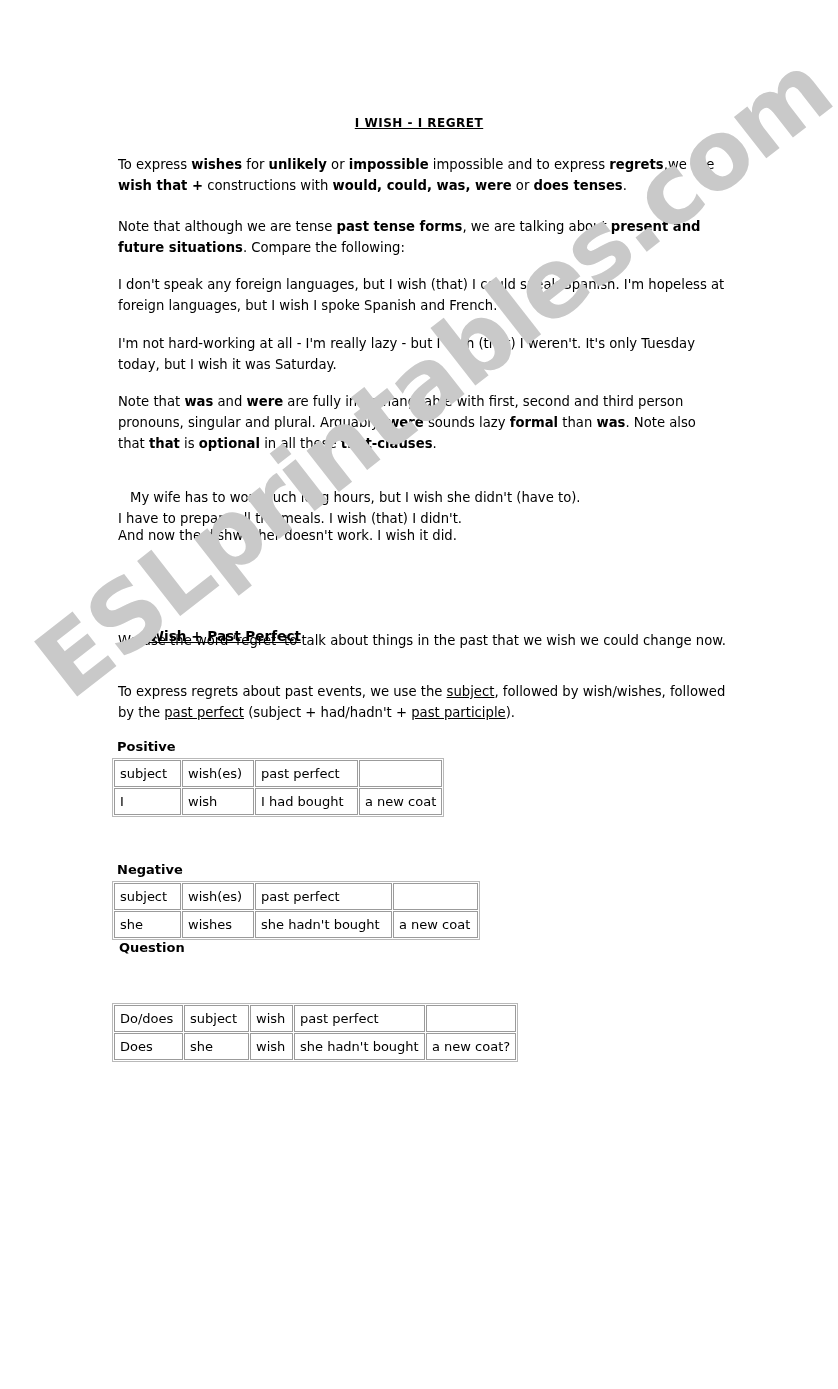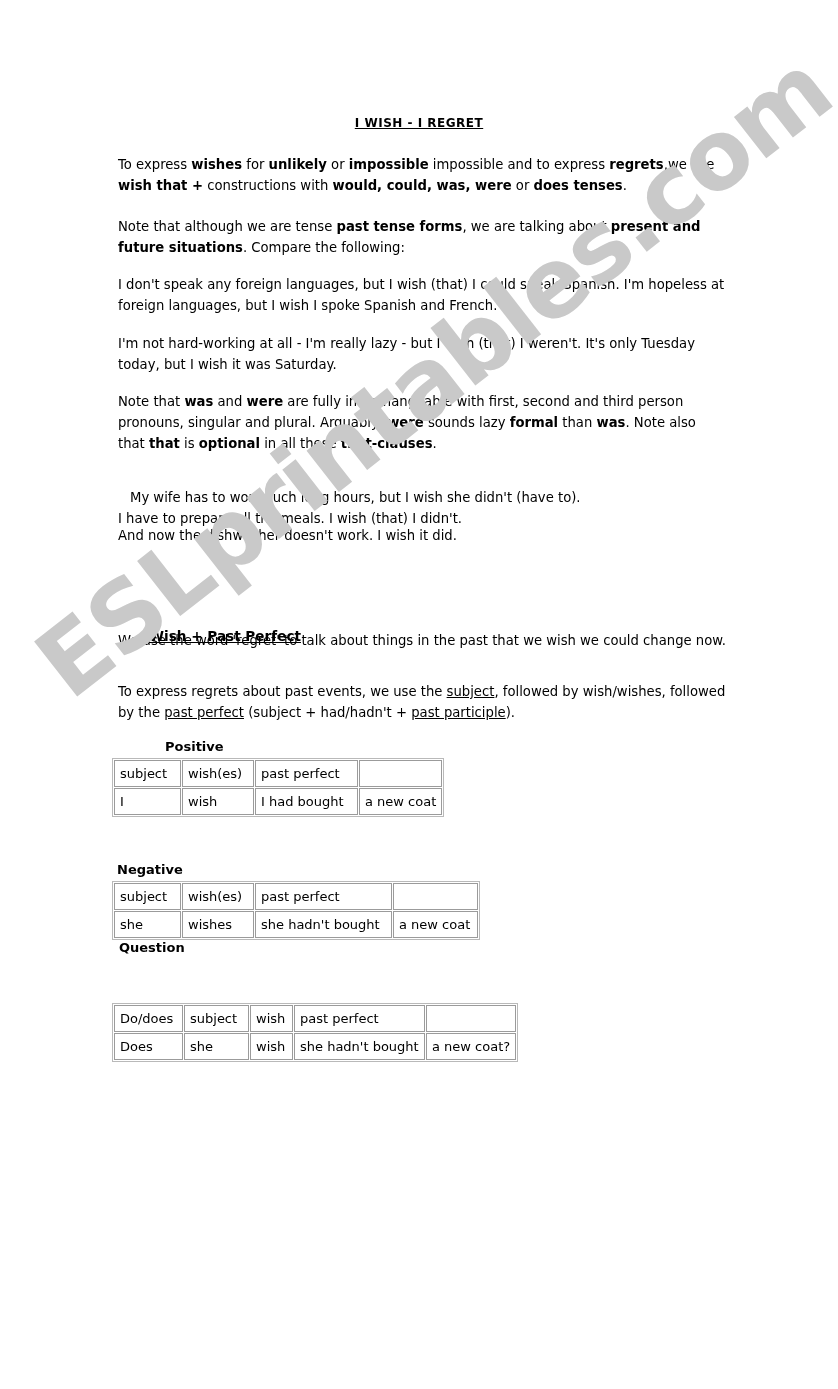--- a/index.html
+++ b/index.html
@@ -137,21 +137,21 @@
     <div class="para" style="top:525px;">And now the dishwasher doesn't work. I wish it did.</div>
 
     <div class="section-head" style="top:628px;margin-left:32px;">Wish + Past Perfect</div>
 
     <div class="para" style="top:616px; width:625px;margin-top:14px;">We use the word 'regret' to talk about things in the past that we wish we could change now.</div>
 
     <div class="para" style="top:681px; width:616px;">
       <span>To express regrets about past events, we use the </span><u>subject</u><span>, followed by wish/wishes, followed by the </span><u>past perfect</u><span> (subject + had/hadn't + </span><u>past participle</u><span>).</span>
     </div>
 
-    <div class="tbl-label" style="top:739px;margin-left:48px;">Positive</div>
+    <div class="tbl-label" style="top:739px;">Positive</div>
     <table class="gram" style="top:758px; left:112px;">
       <tbody>
         <tr>
           <td style="width:55px;">subject</td>
           <td style="width:60px;">wish(es)</td>
           <td style="width:91px;">past perfect</td>
           <td style="width:66px;"></td>
         </tr>
         <tr>
           <td>I</td>

